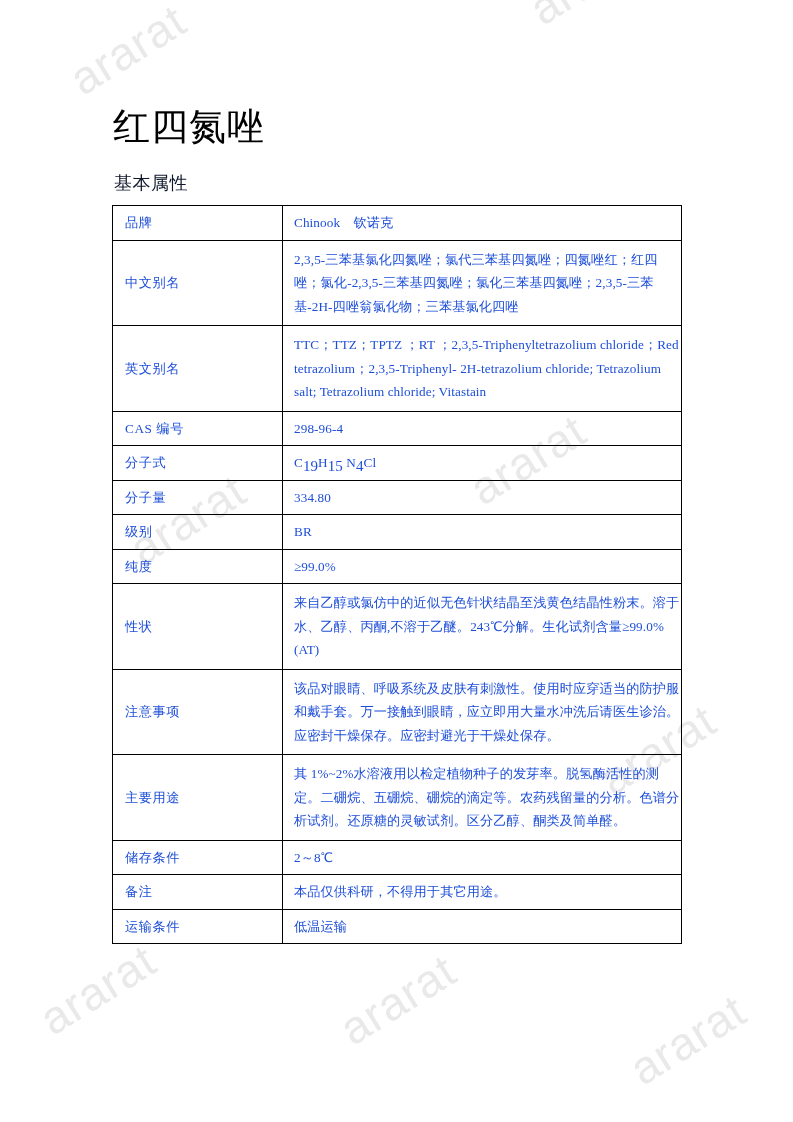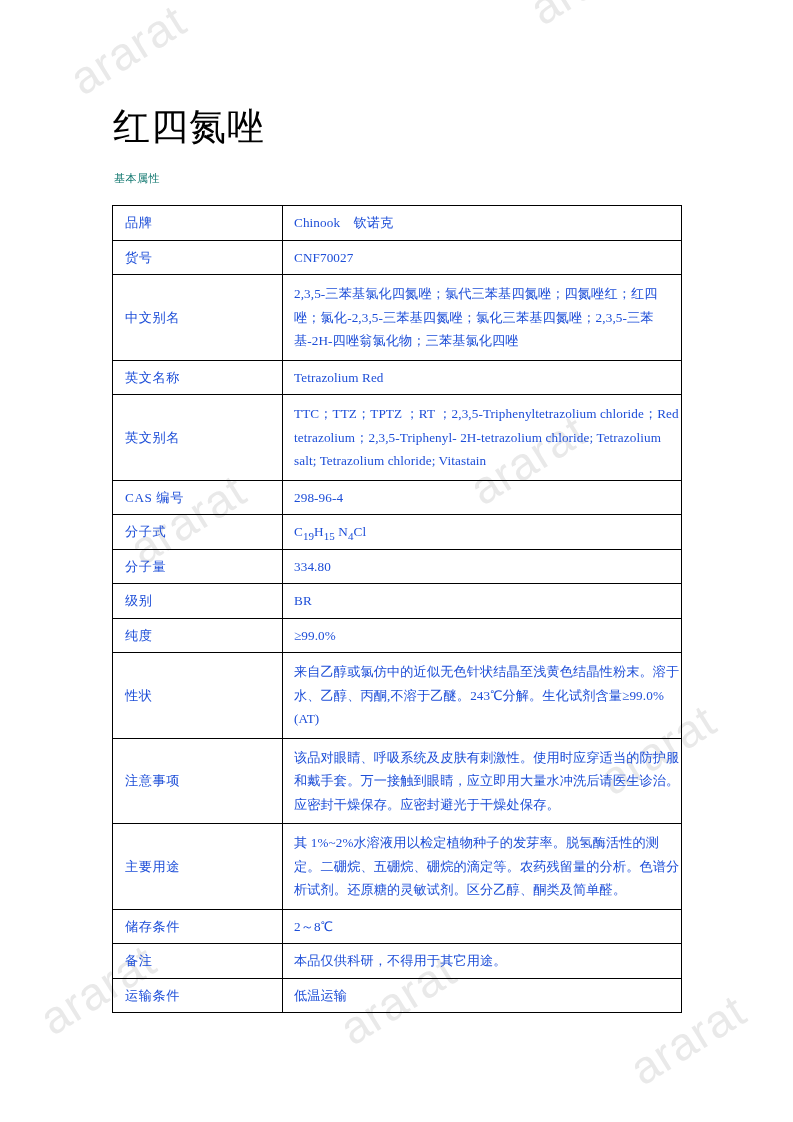--- a/index.html
+++ b/index.html
@@ -56,23 +56,23 @@
     font-weight: 400;
     line-height: 1.25;
     letter-spacing: 1px;
     color: #000000;
   }
 
   #section-label {
     position: absolute;
     left: 114px;
     top: 171px;
-    font-size: 11px;
+    font-size: 18px;
     font-weight: 400;
-    color: #0f766e;
+    color: #0f172a;
     letter-spacing: .5px;
   }
 
   #props-table {
     position: absolute;
     left: 112px;
     top: 205px;
     width: 570px;
     border-collapse: collapse;
     table-layout: fixed;
@@ -95,21 +95,21 @@
   }
   #props-table td.v {
     padding-left: 11px;
     letter-spacing: .1px;
   }
   #props-table tr.tall td {
     padding-top: 7px;
     padding-bottom: 7px;
   }
   .v sub {
-    font-size: 11px;
+    font-size: 15px;
     line-height: 0;
   }
 </style>
 </head>
 <body>
 
 <div id="watermark-layer">
     <div class="wm" style="left: 30px; top: 1000px; color: rgb(233, 233, 233);">ararat</div>
     <div class="wm" style="left: 60px; top: 60px; color: rgb(233, 233, 233);">ararat</div>
     <div class="wm" style="left: 330px; top: 1010px; color: rgb(233, 233, 233);">ararat</div>
@@ -125,31 +125,23 @@
   <div id="doc-title">红四氮唑</div>
 
   <div id="section-label">基本属性</div>
 
   <table id="props-table">
     <tbody id="props-body">
         <tr>
           <td class="k">品牌</td>
           <td class="v">Chinook　钦诺克</td>
         </tr>
-        <tr>
-          <td class="k">货号</td>
-          <td class="v">CNF70027</td>
-        </tr>
         <tr class="tall">
           <td class="k">中文别名</td>
           <td class="v">2,3,5-三苯基氯化四氮唑；氯代三苯基四氮唑；四氮唑红；红四唑；氯化-2,3,5-三苯基四氮唑；氯化三苯基四氮唑；2,3,5-三苯基-2H-四唑翁氯化物；三苯基氯化四唑</td>
-        </tr>
-        <tr>
-          <td class="k">英文名称</td>
-          <td class="v">Tetrazolium Red</td>
         </tr>
         <tr class="tall">
           <td class="k">英文别名</td>
           <td class="v">TTC；TTZ；TPTZ ；RT ；2,3,5-Triphenyltetrazolium chloride；Red tetrazolium；2,3,5-Triphenyl- 2H-tetrazolium chloride; Tetrazolium salt; Tetrazolium chloride; Vitastain</td>
         </tr>
         <tr>
           <td class="k">CAS 编号</td>
           <td class="v">298-96-4</td>
         </tr>
         <tr>

